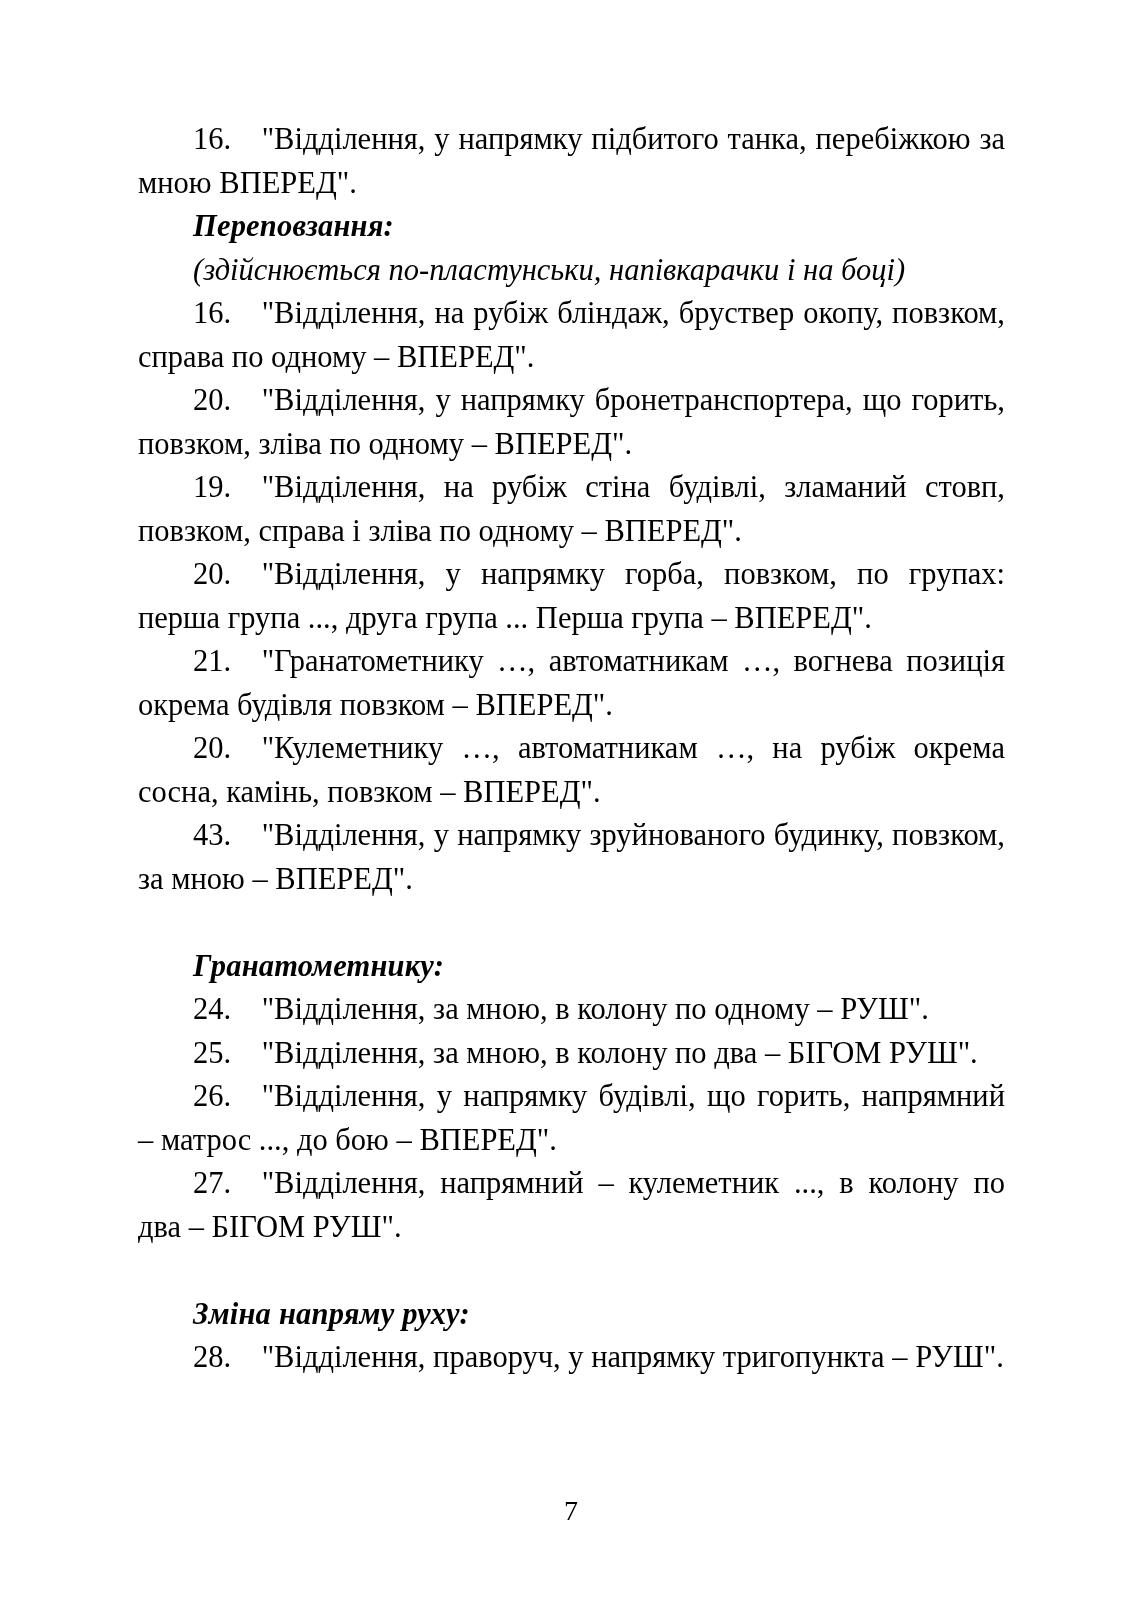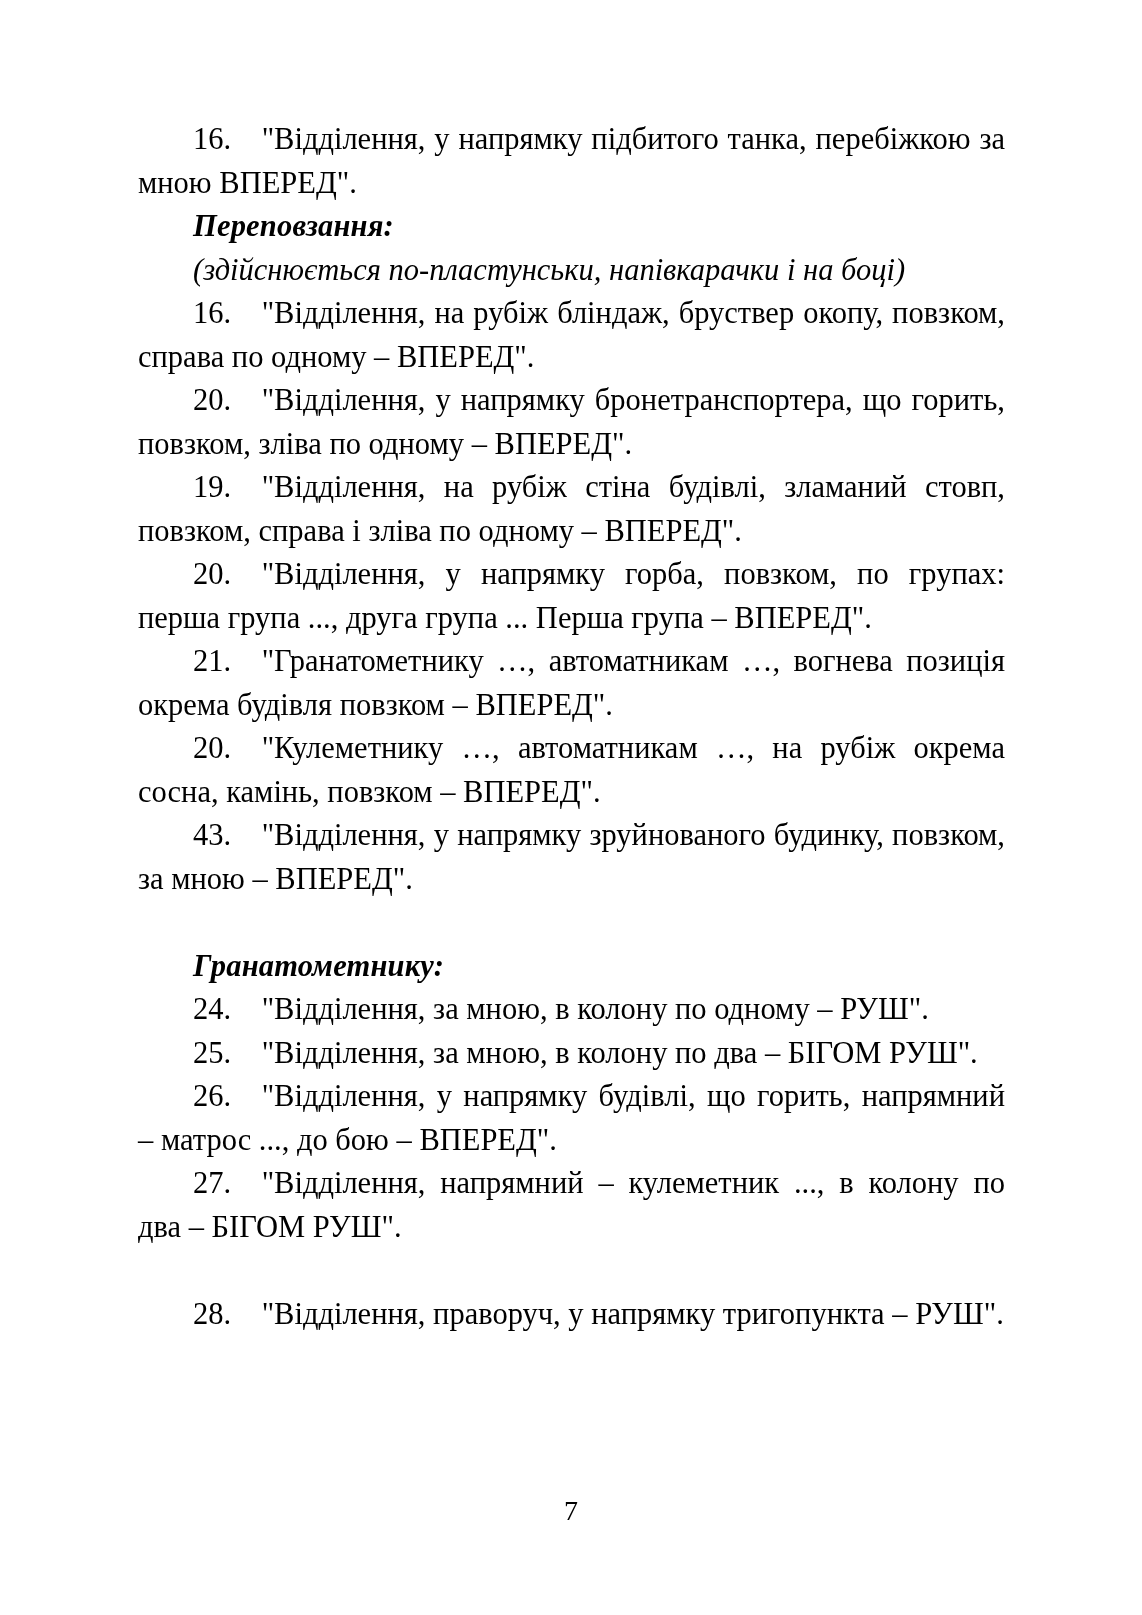--- a/index.html
+++ b/index.html
@@ -101,18 +101,19 @@
       <p class="cmd"><span class="num">21.</span>  <span>"Гранатометнику …, автоматникам …, вогнева позиція окрема будівля повзком – ВПЕРЕД".</span></p>
       <p class="cmd"><span class="num">20.</span>  <span>"Кулеметнику …, автоматникам …, на рубіж окрема сосна, камінь, повзком – ВПЕРЕД".</span></p>
       <p class="cmd"><span class="num">43.</span>  <span>"Відділення, у напрямку зруйнованого будинку, повзком, за мною – ВПЕРЕД".</span></p>
       <div class="spacer"></div>
       <p class="heading">Гранатометнику:</p>
       <p class="cmd"><span class="num">24.</span>  <span>"Відділення, за мною, в колону по одному – РУШ".</span></p>
       <p class="cmd"><span class="num">25.</span>  <span>"Відділення, за мною, в колону по два – БІГОМ РУШ".</span></p>
       <p class="cmd"><span class="num">26.</span>  <span>"Відділення, у напрямку будівлі, що горить, напрямний – матрос ..., до бою – ВПЕРЕД".</span></p>
       <p class="cmd"><span class="num">27.</span>  <span>"Відділення, напрямний – кулеметник ..., в колону по два – БІГОМ РУШ".</span></p>
       <div class="spacer"></div>
+      <p class="heading">Зміна напряму  руху:</p>
       <p class="cmd"><span class="num">28.</span>  <span>"Відділення, праворуч, у напрямку тригопункта – РУШ".</span></p>
     </div>
 
   <div class="page-number">7</div>
 
 </div>
 
 </body></html>

